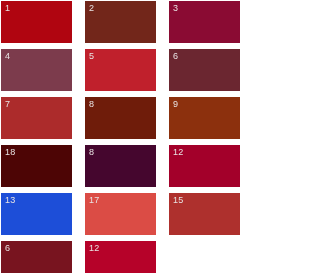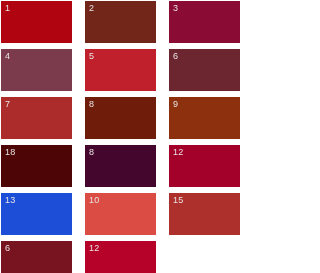--- a/index.html
+++ b/index.html
@@ -80,21 +80,21 @@
     <div class="swatch" style="background: rgb(69, 6, 46);">
       <span class="swatch-label" style="color: rgb(232, 227, 227);">8</span>
     </div>
     <div class="swatch" style="background: rgb(163, 0, 42);">
       <span class="swatch-label" style="color: rgb(232, 227, 227); text-align: right;">12</span>
     </div>
     <div class="swatch" style="background: #1d4ed8;">
       <span class="swatch-label" style="color: rgb(232, 227, 227);">13</span>
     </div>
     <div class="swatch" style="background: rgb(219, 76, 69);">
-      <span class="swatch-label" style="color: rgb(232, 227, 227);">10</span>
+      <span class="swatch-label" style="color: rgb(232, 227, 227);">17</span>
     </div>
     <div class="swatch" style="background: rgb(174, 48, 45); padding-left: 26px;">
       <span class="swatch-label" style="color: rgb(232, 227, 227);">15</span>
     </div>
     <div class="swatch" style="background: rgb(120, 20, 31);">
       <span class="swatch-label" style="color: rgb(232, 227, 227);">6</span>
     </div>
     <div class="swatch" style="background: rgb(182, 2, 41);">
       <span class="swatch-label" style="color: rgb(232, 227, 227);">12</span>
     </div>

